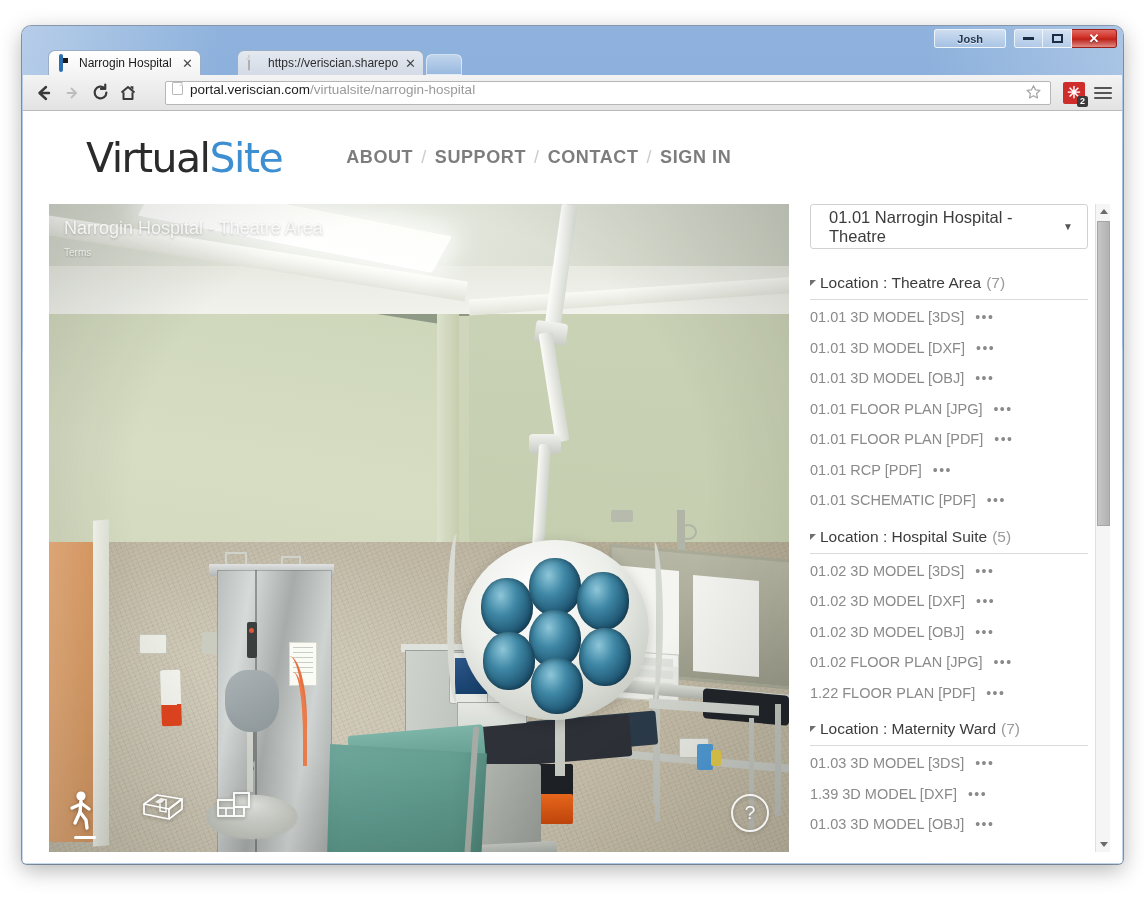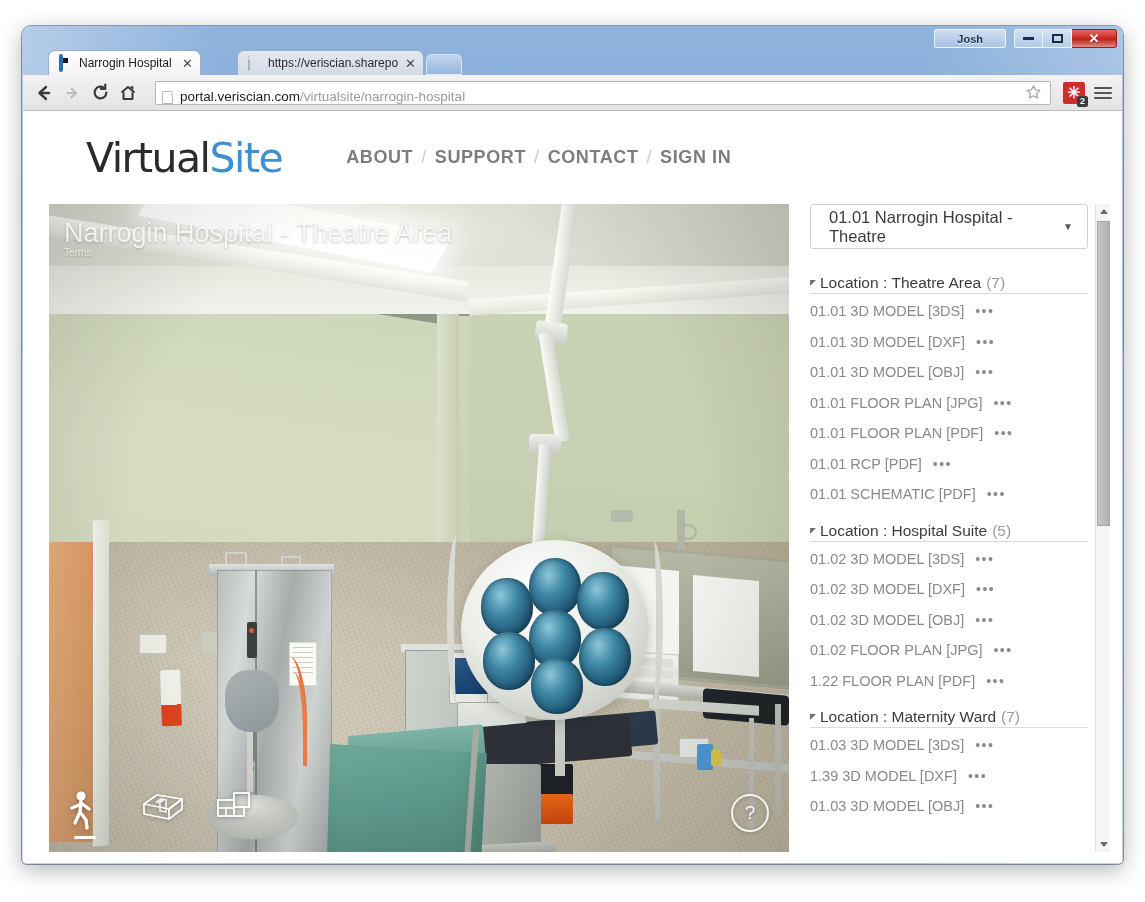--- a/index.html
+++ b/index.html
@@ -150,23 +150,23 @@
     padding: 0 8px;
   }
   .navbtn {
     width: 26px; height: 26px;
     display: flex; align-items: center; justify-content: center;
     margin-right: 2px; color: #3a3a3a;
   }
   .navbtn.disabled { color: #b3b3b3; }
   .navbtn svg { display: block; }
   #omnibox {
-    flex: 1 1 auto; height: 24px; margin-left: 12px; margin-right: 8px;
+    flex: 1 1 auto; height: 24px; margin-left: 22px; margin-right: 8px;
     background: #ffffff; border: 1px solid #b6b6b6; border-radius: 2px;
-    display: flex; align-items: flex-end; padding: 0 6px;
+    display: flex; align-items: flex-start; padding: 0 6px;
     font-size: 13.5px;
   }
   .url-icon {
     width: 11px; height: 13px; border: 1px solid #b9b9b9; background: #fff;
     margin-right: 7px; flex: 0 0 11px; position: relative; border-radius: 1px;
   }
   .url-icon:after {
     content: ""; position: absolute; right: -1px; top: -1px;
     border-width: 0 0 4px 4px; border-style: solid;
     border-color: transparent transparent #dcdcdc transparent;
@@ -578,21 +578,21 @@
   
   .vignette {
     inset: 0; width: 100%; height: 100%;
     background: radial-gradient(ellipse at 50% 45%, rgba(0,0,0,0) 55%, rgba(0,0,0,0.16) 100%);
     pointer-events: none;
   }
 
   
   #viewer-title {
     position: absolute; left: 15px; top: 14px;
-    color: rgba(255,255,255,0.80); font-size: 27px;
+    color: rgba(255,255,255,0.80); font-size: 18px;
     text-shadow: 0 1px 3px rgba(0,0,0,0.25);
     font-family: "Liberation Sans", sans-serif; font-weight: 400;
     z-index: 5;
   }
   #viewer-terms {
     position: absolute; left: 15px; top: 43px;
     color: rgba(255,255,255,0.72); font-size: 10px;
     text-shadow: 0 1px 2px rgba(0,0,0,0.3);
     z-index: 5;
   }
@@ -630,21 +630,21 @@
     padding: 0 14px 0 18px;
     font-size: 16.5px; color: #3c3c3c;
     margin-bottom: 25px;
   }
   #asset-select .caret { font-size: 10px; color: #555; }
 
   .group { margin-bottom: 4px; }
   .group-head {
     display: flex; align-items: baseline;
     font-size: 15.5px; color: #3c3c3c;
-    padding: 0 0 1px 0;
+    padding: 0 0 7px 0;
     border-bottom: 1px solid #dadada;
     width: 278px;
     margin-bottom: 2px;
   }
   .group-head .tri {
     width: 0; height: 0; margin-right: 4px;
     border-style: solid; border-width: 6px 6px 0 0;
     border-color: #6f6f6f transparent transparent transparent;
     transform: translateY(-2px);
     flex: 0 0 auto;

